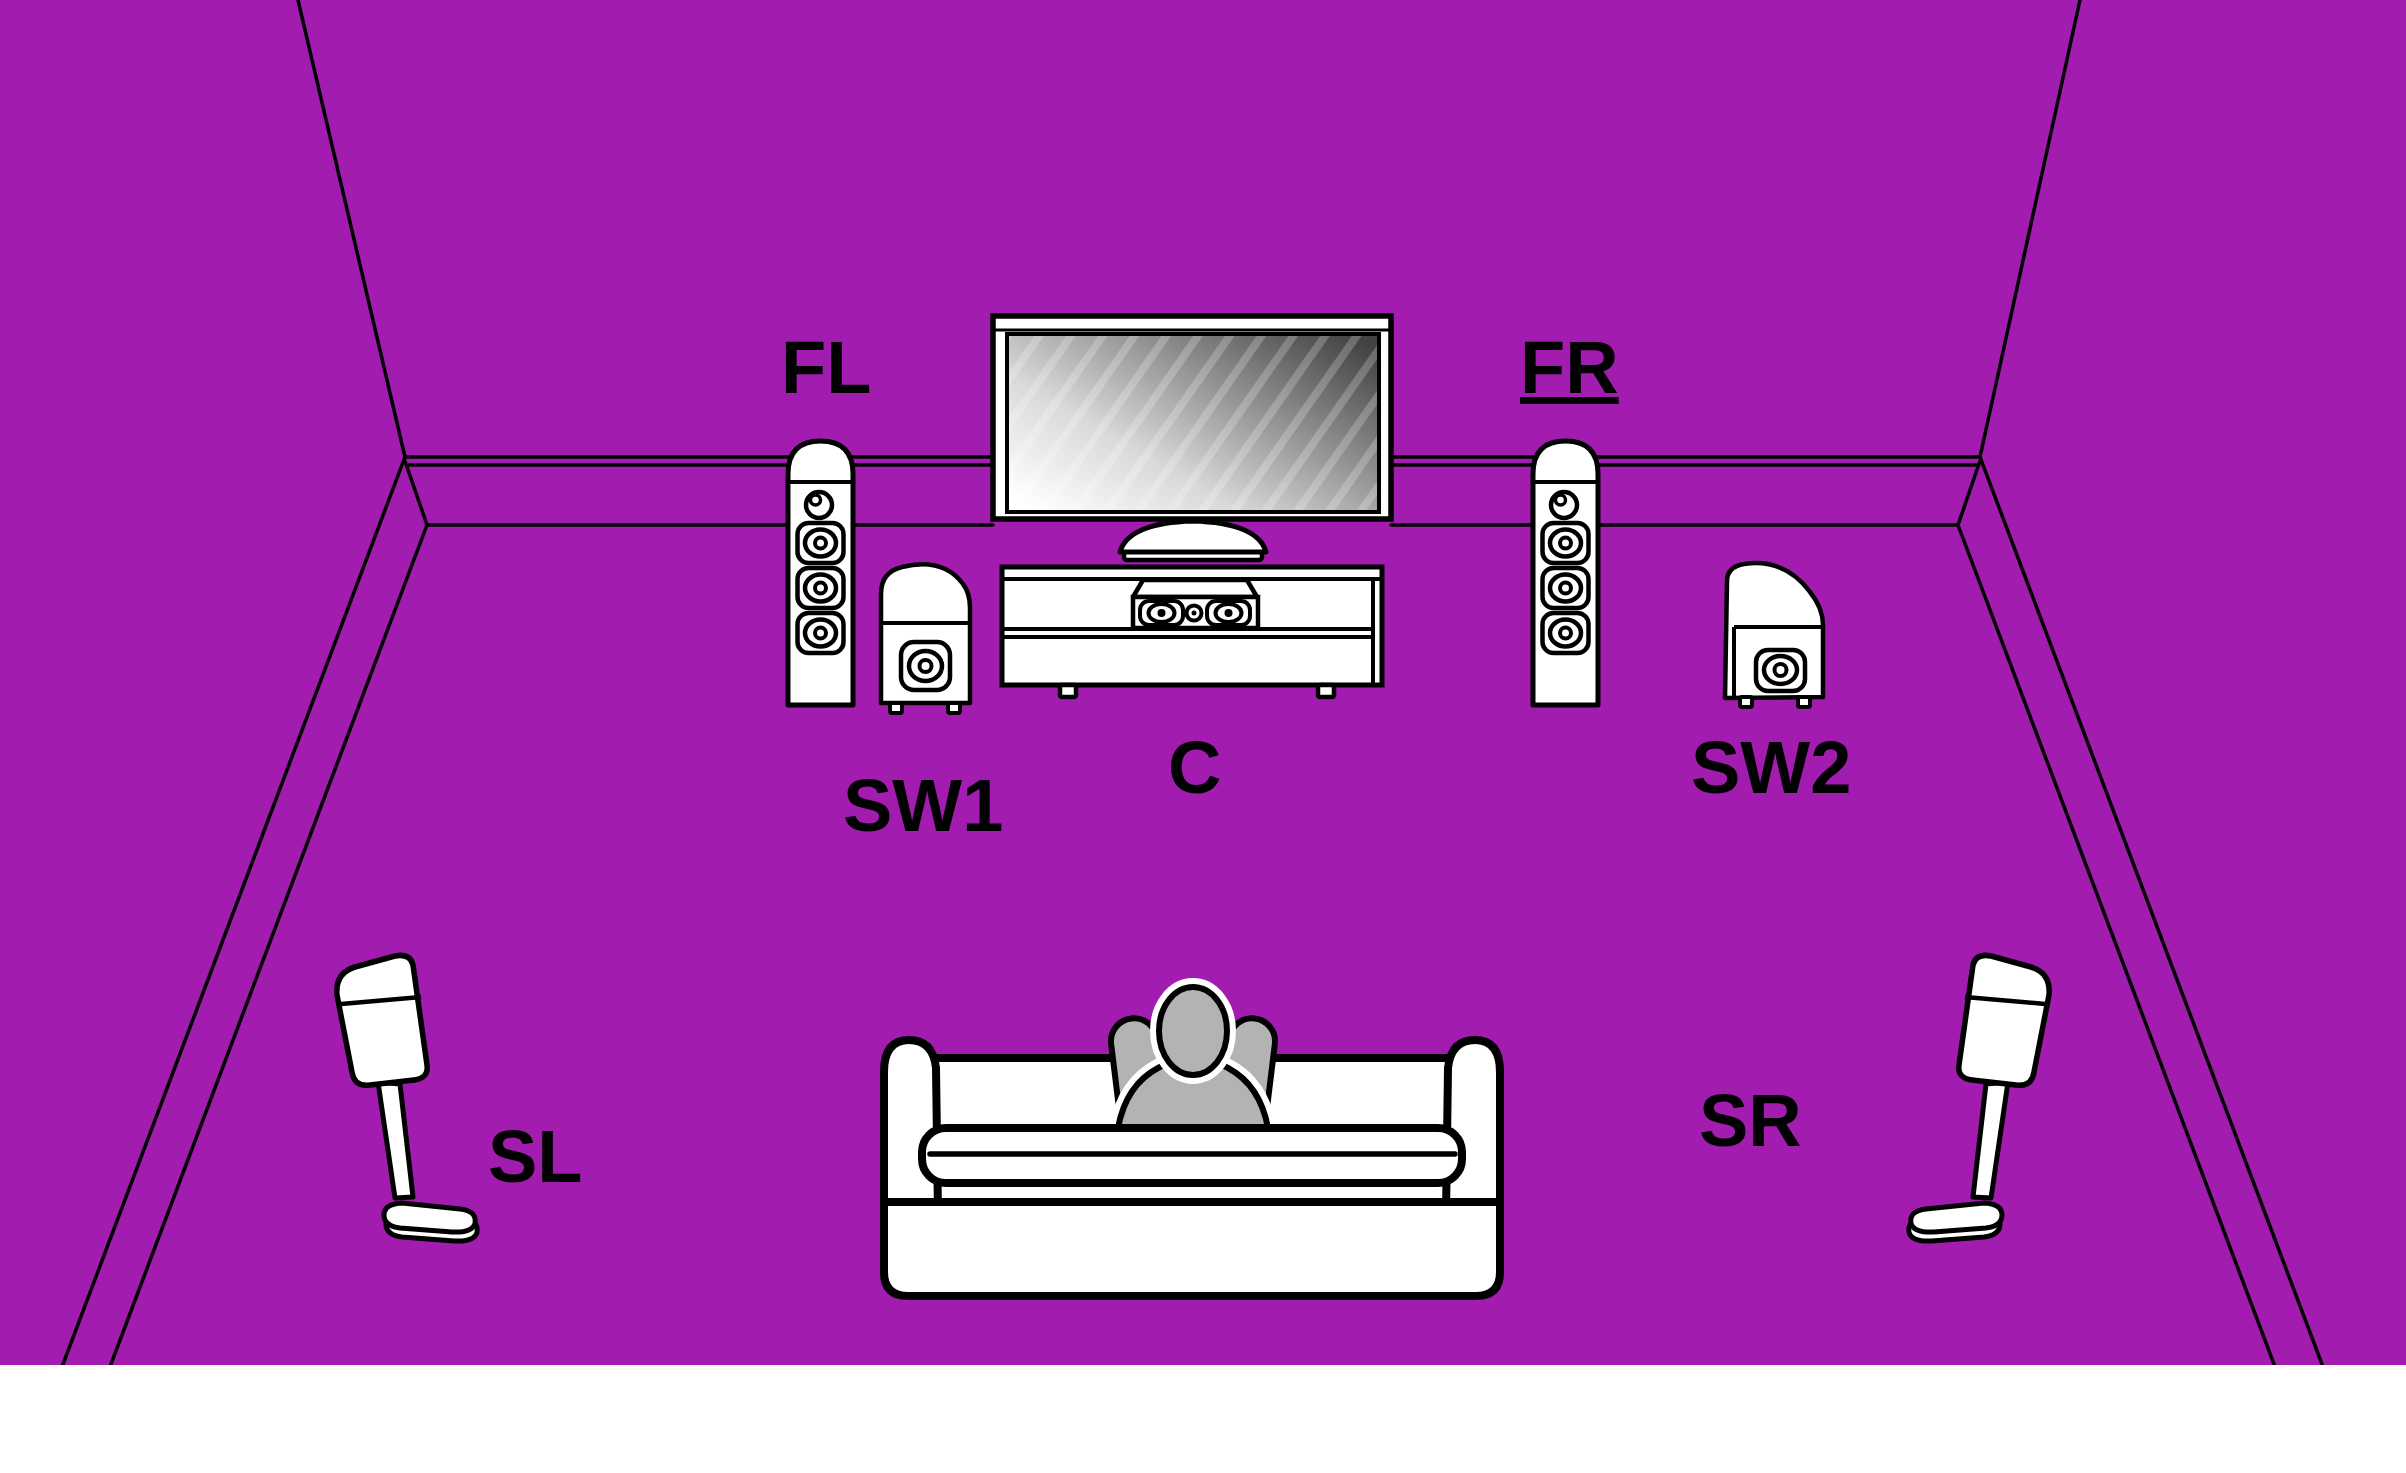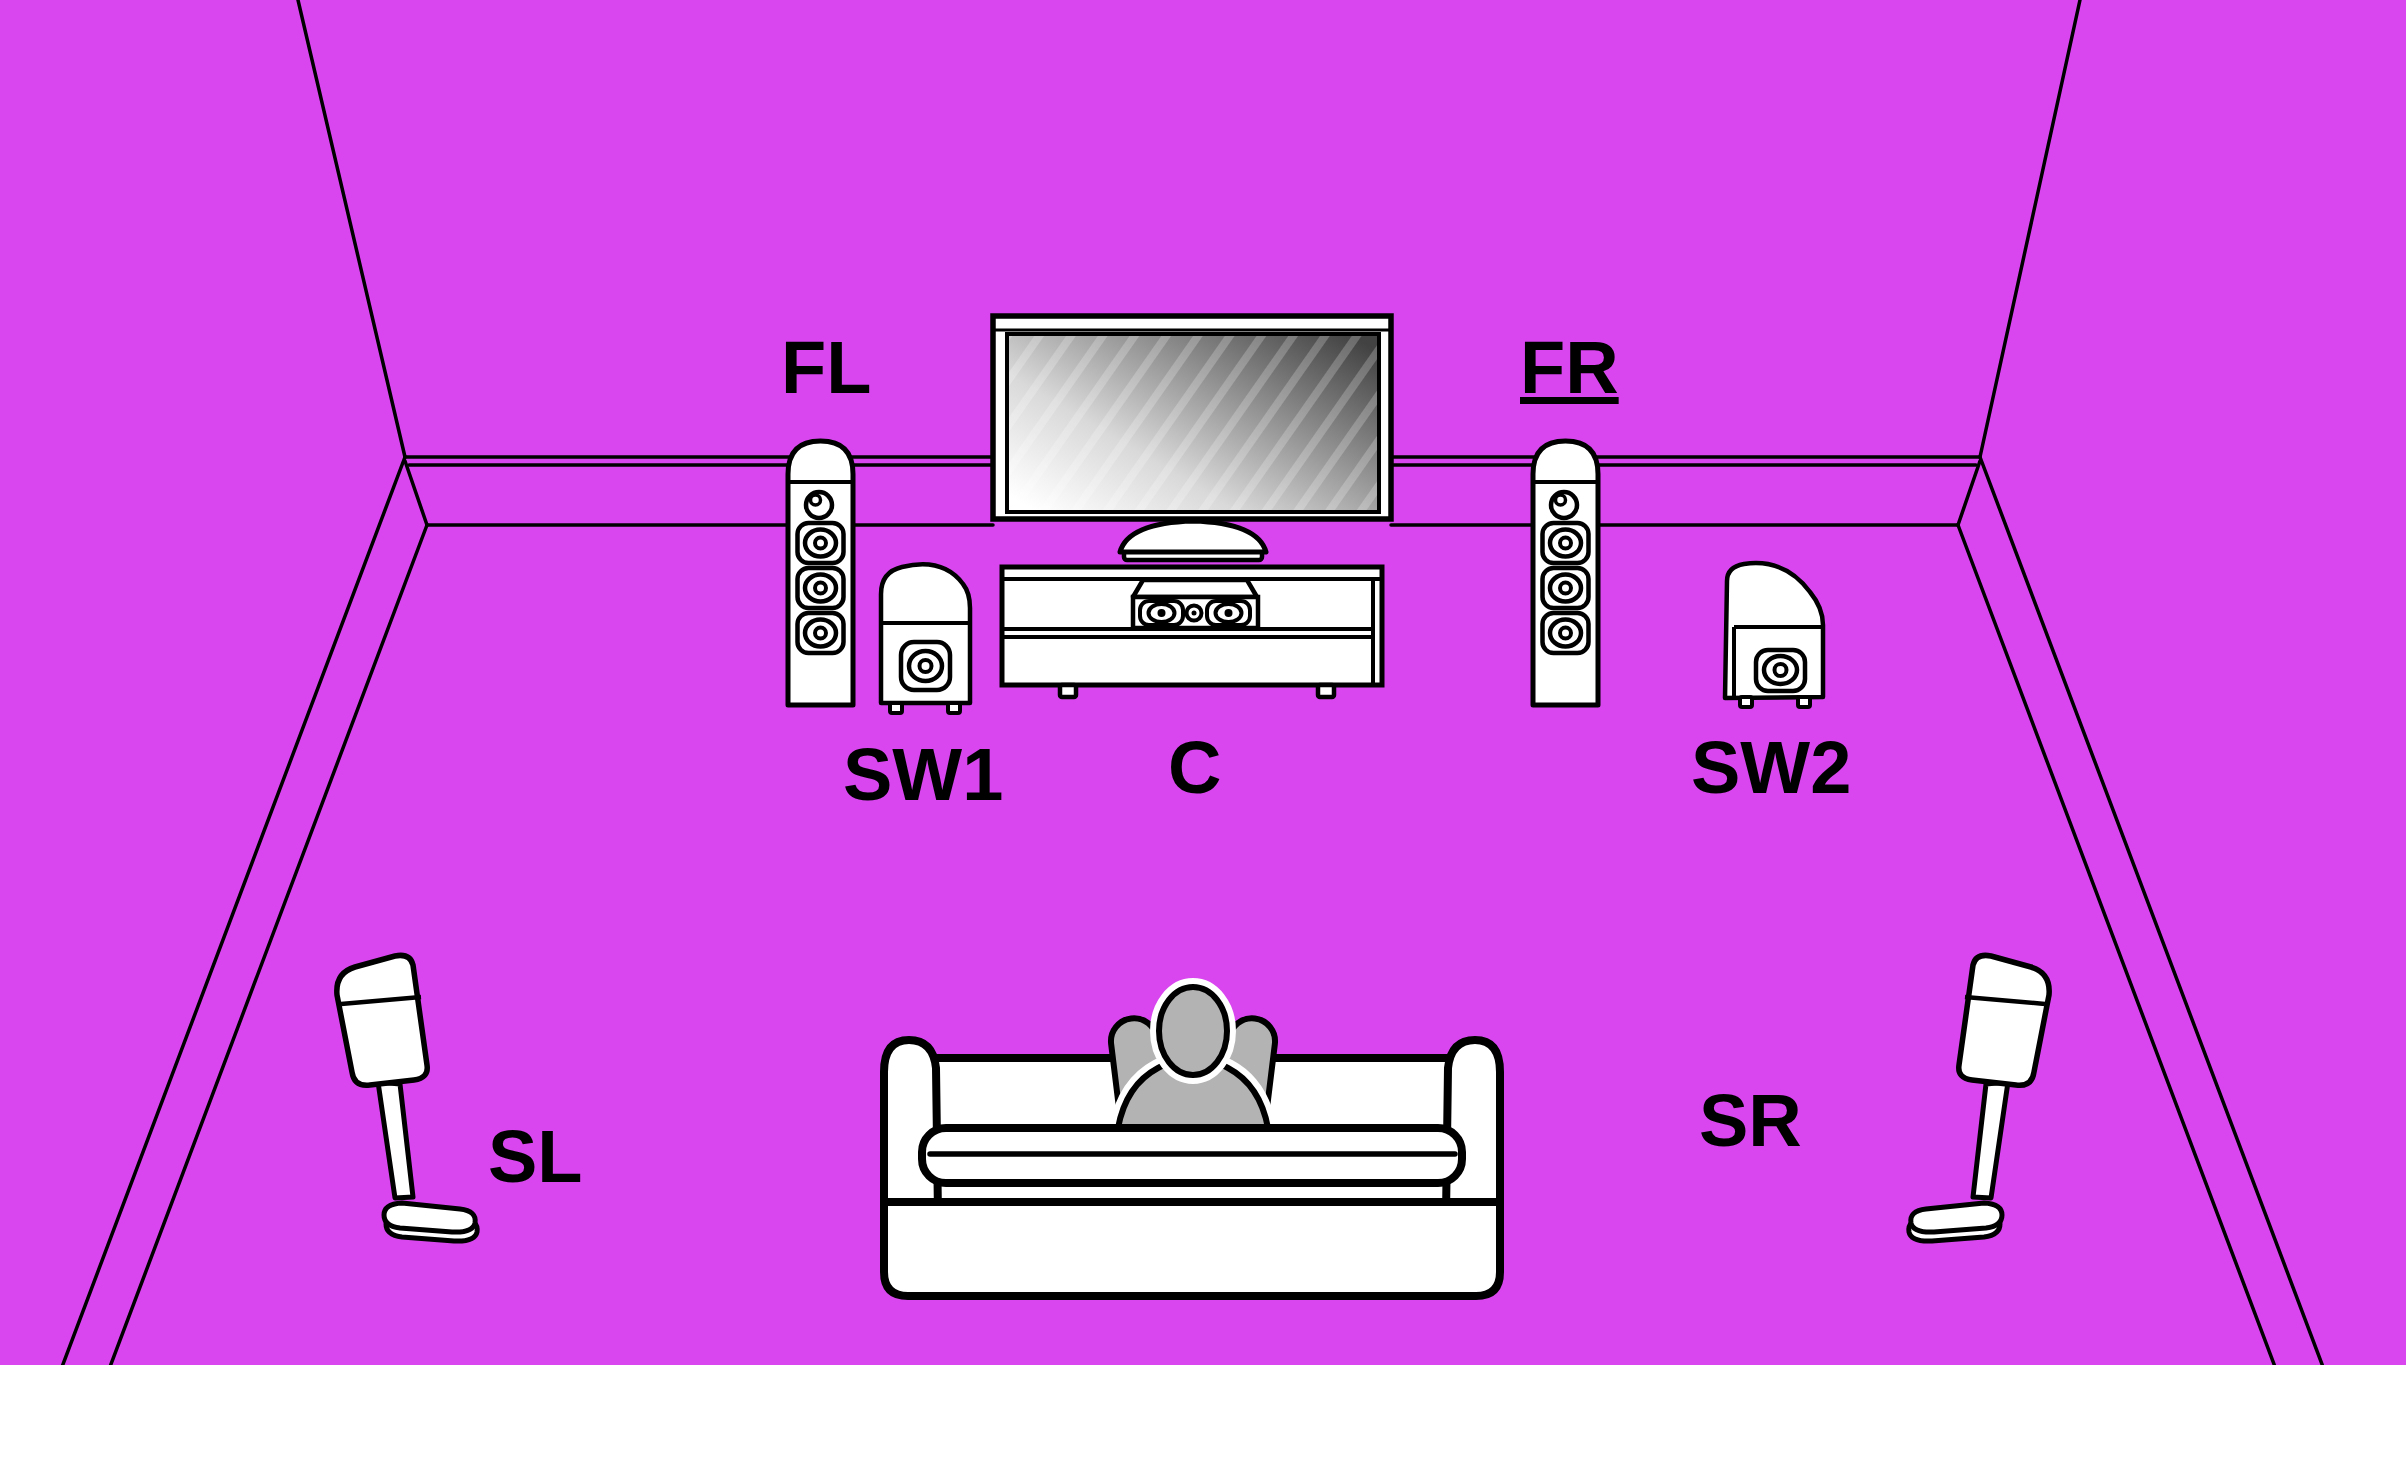--- a/index.html
+++ b/index.html
@@ -1,36 +1,36 @@
 <!DOCTYPE html>
 <html><head>
 <meta charset="utf-8">
 <style>
   html,body{margin:0;padding:0;background:#ffffff;}
   #stage{
     position:relative;
     width:2406px;height:1365px;
-    background:#d946ef;
+    background:#a21caf;
     overflow:hidden;
     font-family:"Liberation Sans","DejaVu Sans",sans-serif;
   }
   #diagram-svg{position:absolute;left:0;top:0;width:2406px;height:1473px;}
   .spk-label{
     position:absolute;
     font-weight:bold;
     font-size:74px;
     line-height:1;
     color:#000;
     letter-spacing:0px;
     white-space:nowrap;
     user-select:none;
   }
   #label-fl {left:781px;  top:331px;}
   #label-fr {left:1520px; top:331px;text-decoration:underline;}
-  #label-sw1{left:843px;  top:738px;}
+  #label-sw1{left:843px;  top:769px;}
   #label-c  {left:1168px; top:731px;}
   #label-sw2{left:1691px; top:731px;}
   #label-sl {left:488px;  top:1084px;margin-top:36px;}
   #label-sr {left:1699px; top:1084px;}
 </style>
 </head>
 <body>
 
 <div id="stage">
 

